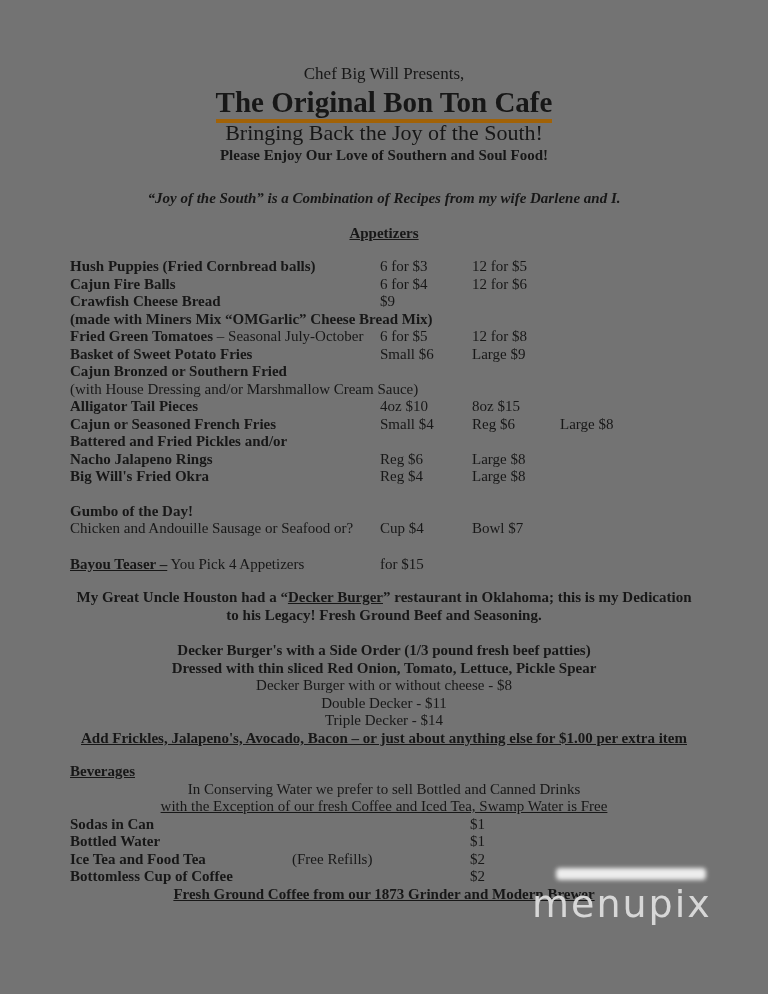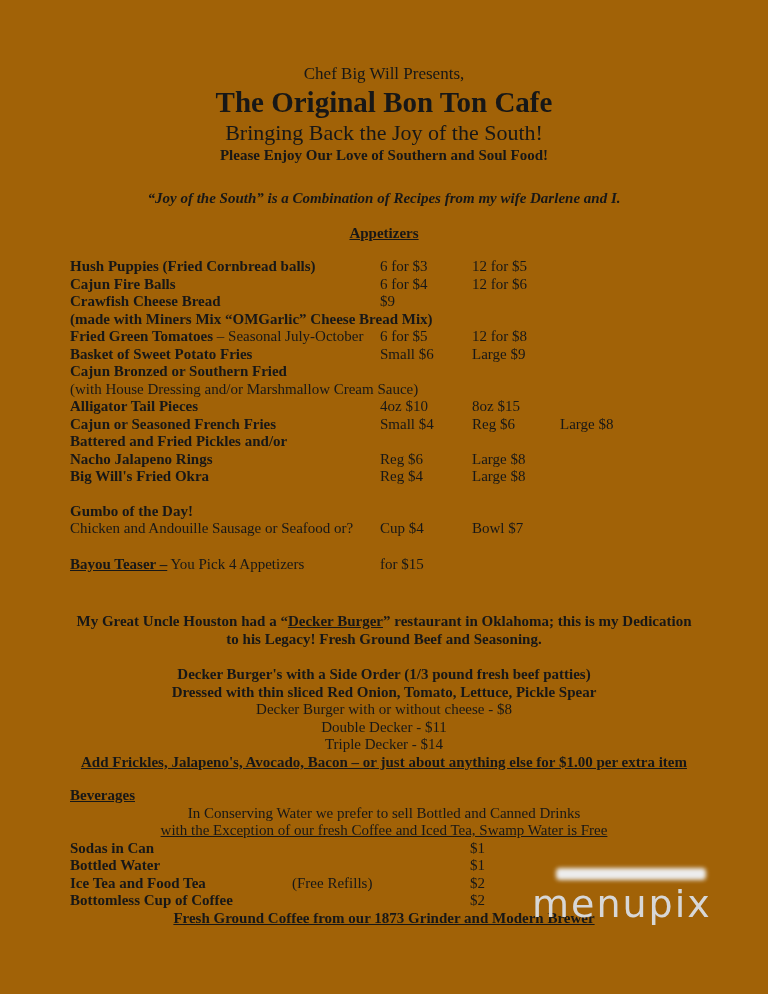--- a/index.html
+++ b/index.html
@@ -1,51 +1,51 @@
 <!DOCTYPE html>
 <html><head>
 <meta charset="utf-8">
 <style>
   html,body { margin:0; padding:0; background:#e8e8e8; }
   .page {
     position:relative;
     width:768px; height:994px;
     margin:0 auto;
-    background:#a16207;
+    background:#737373;
     color:#171717;
     font-family:"Liberation Serif", serif;
     overflow:hidden;
     box-sizing:border-box;
   }
   .content { padding:64px 70px 0 70px; }
 
   .center { text-align:center; }
   .presenter { font-size:17px; line-height:20px; }
   .title { font-size:29px; font-weight:bold; line-height:32px; margin-top:2px; }
-  .title .tline { border-bottom:1px solid #a16207; padding-bottom:1px; }
+  .title .tline { border-bottom:4px solid #a16207; padding-bottom:1px; }
   .tagline { font-size:22px; line-height:26px; margin-top:2px; }
   .intro-italic { font-size:15px; font-weight:bold; font-style:italic; line-height:18px; margin-top:25px; }
   .intro-bold { font-size:15px; font-weight:bold; line-height:18px; }
   .section-heading { font-size:15px; font-weight:bold; text-decoration:underline; line-height:18px; margin-top:17px; }
 
   .menu-block { margin-top:16px; }
   .mrow {
     display:grid;
     grid-template-columns:310px 92px 88px 1fr;
     font-size:15px; line-height:17.5px;
   }
   .mrow .name { white-space:nowrap; }
   .mrow .name b { font-weight:bold; }
   .mrow .price { white-space:nowrap; }
   .u { text-decoration:underline; }
 
   .gumbo-block { margin-top:17px; }
   .bayou-block { margin-top:18px; }
 
-  .dedication { margin:40px -12px 0 -12px; font-weight:bold; font-size:15px; line-height:17.5px; text-align:center; }
+  .dedication { margin:16px -12px 0 -12px; font-weight:bold; font-size:15px; line-height:17.5px; text-align:center; }
   .dedication .dline { white-space:nowrap; }
 
   .decker-block { margin-top:18px; }
   .cline { font-size:15px; line-height:17.5px; text-align:center; white-space:nowrap; }
   .cline.bold { font-weight:bold; }
   .cline.bu { font-weight:bold; text-decoration:underline; }
   .cline.ru { text-decoration:underline; }
 
   .bev-block { margin-top:16px; }
   .bev-heading { font-size:15px; font-weight:bold; text-decoration:underline; line-height:17.5px; }

